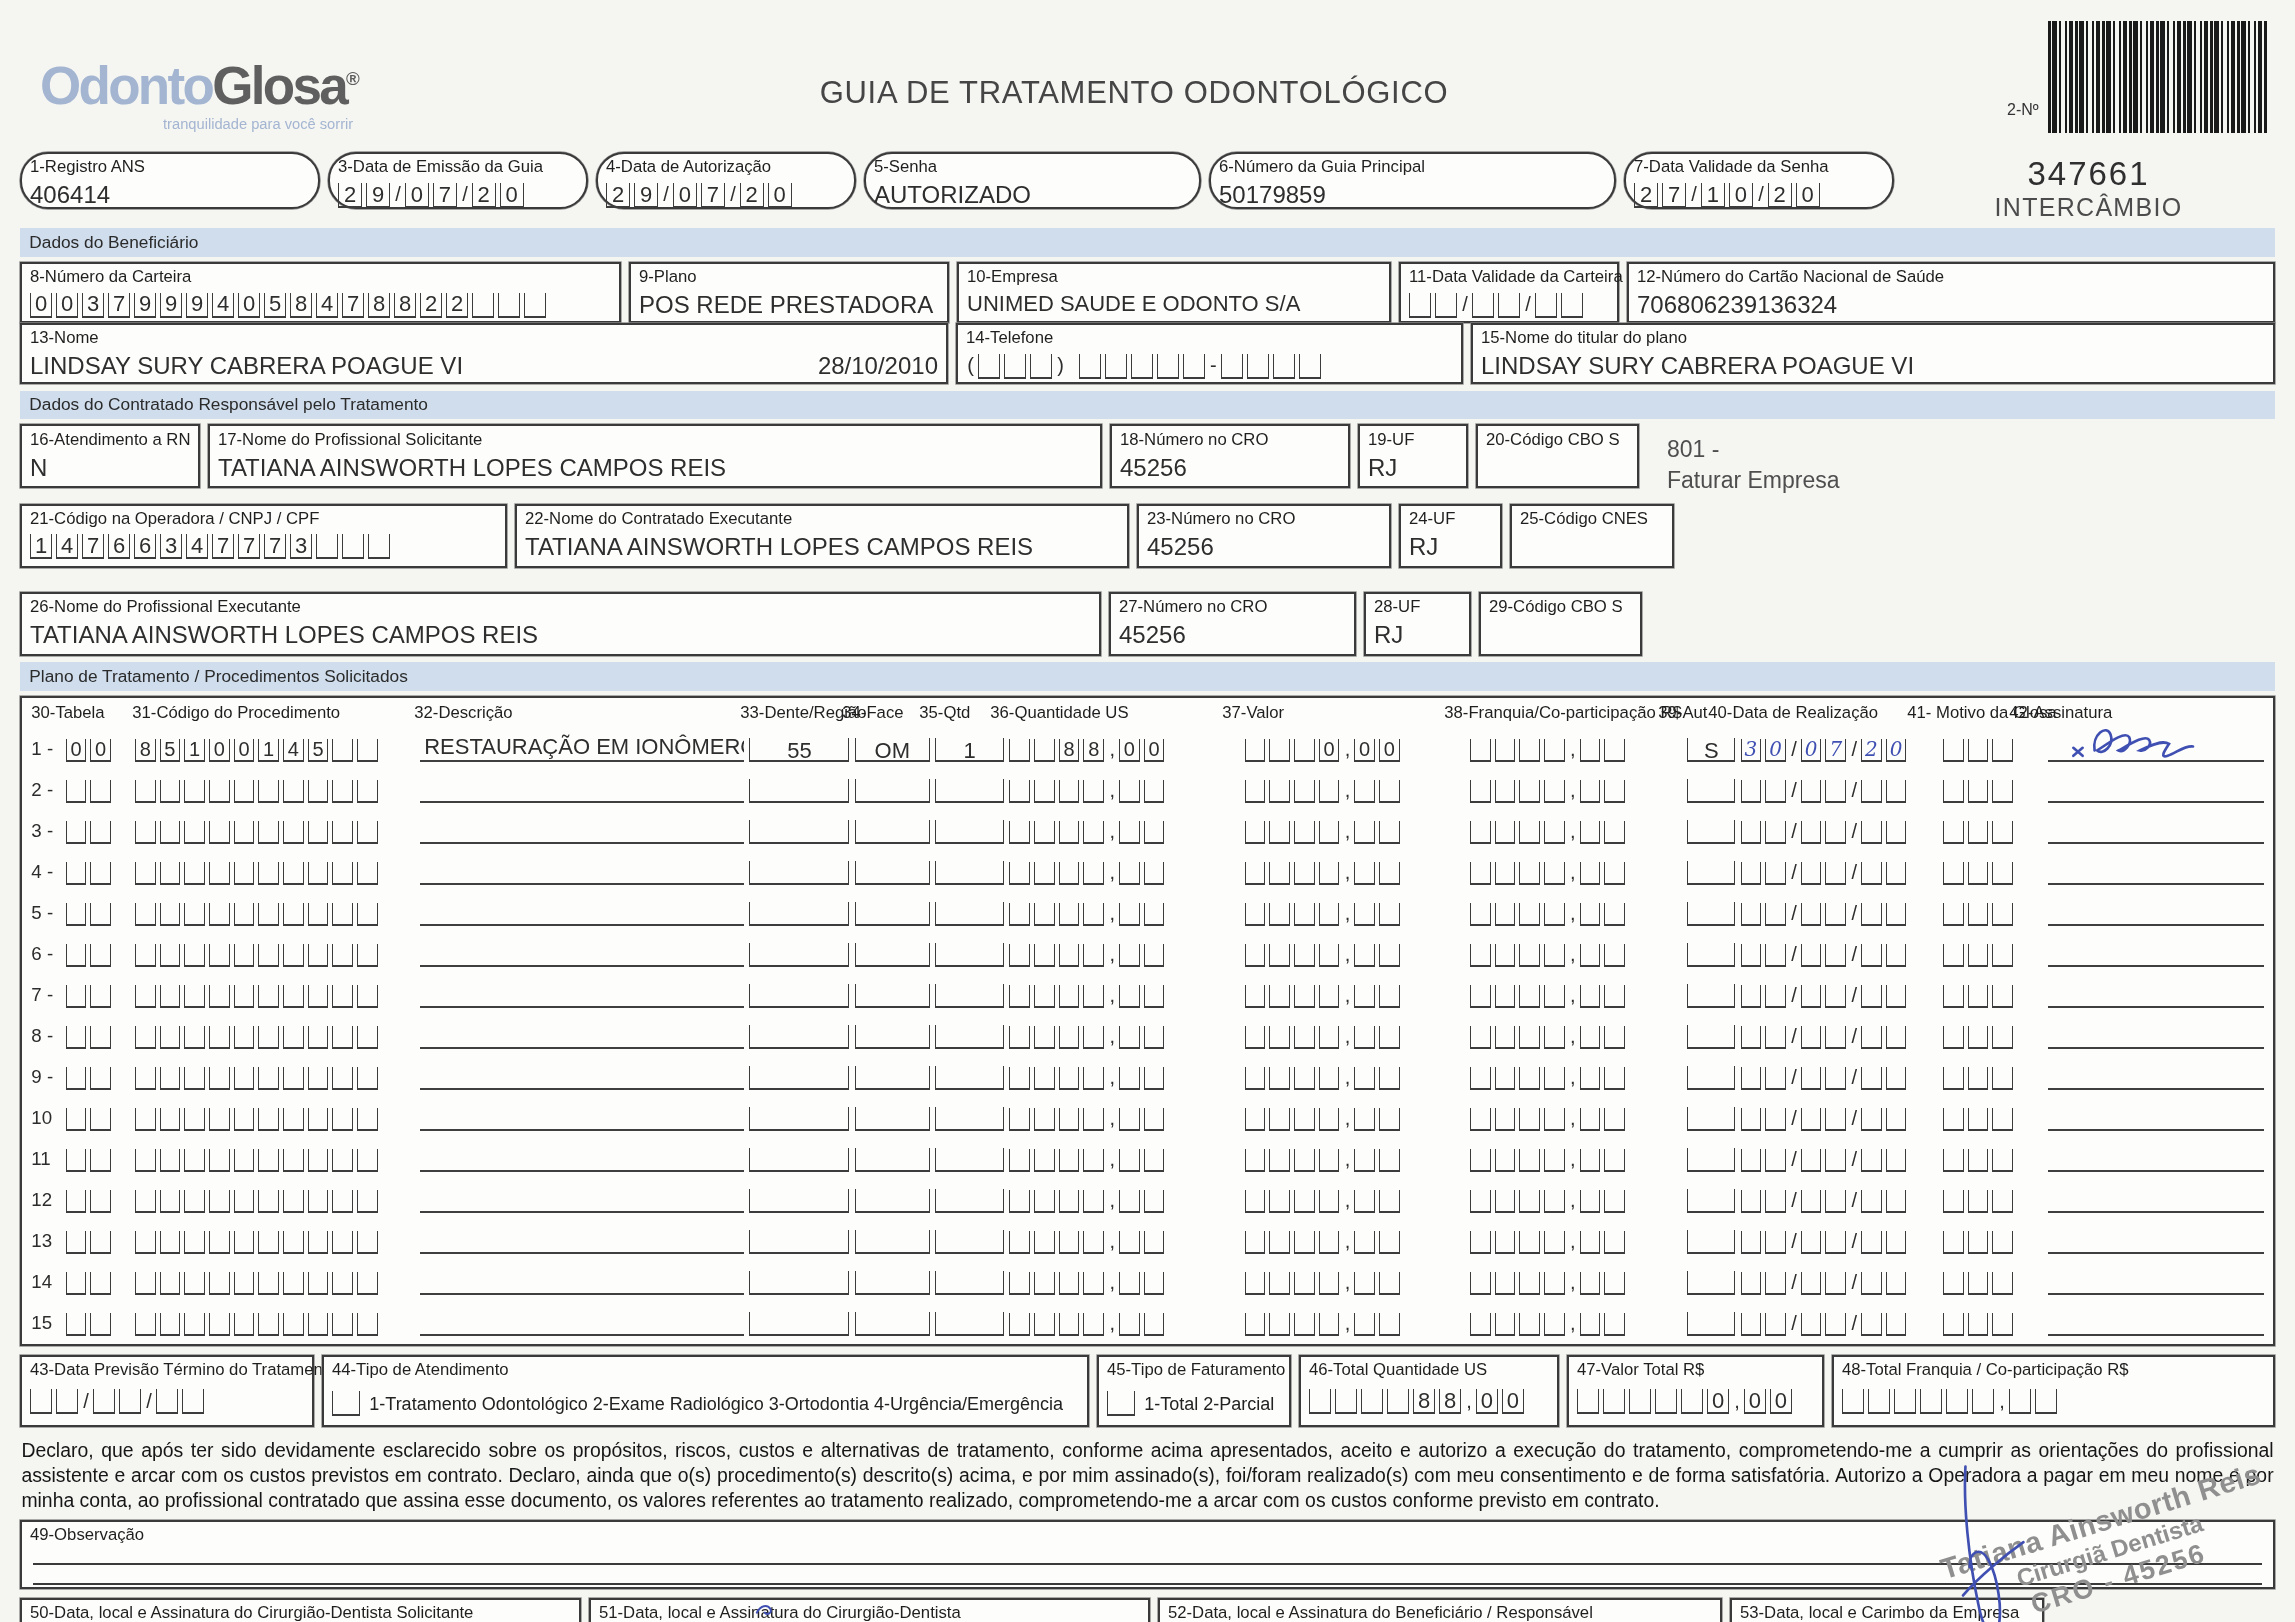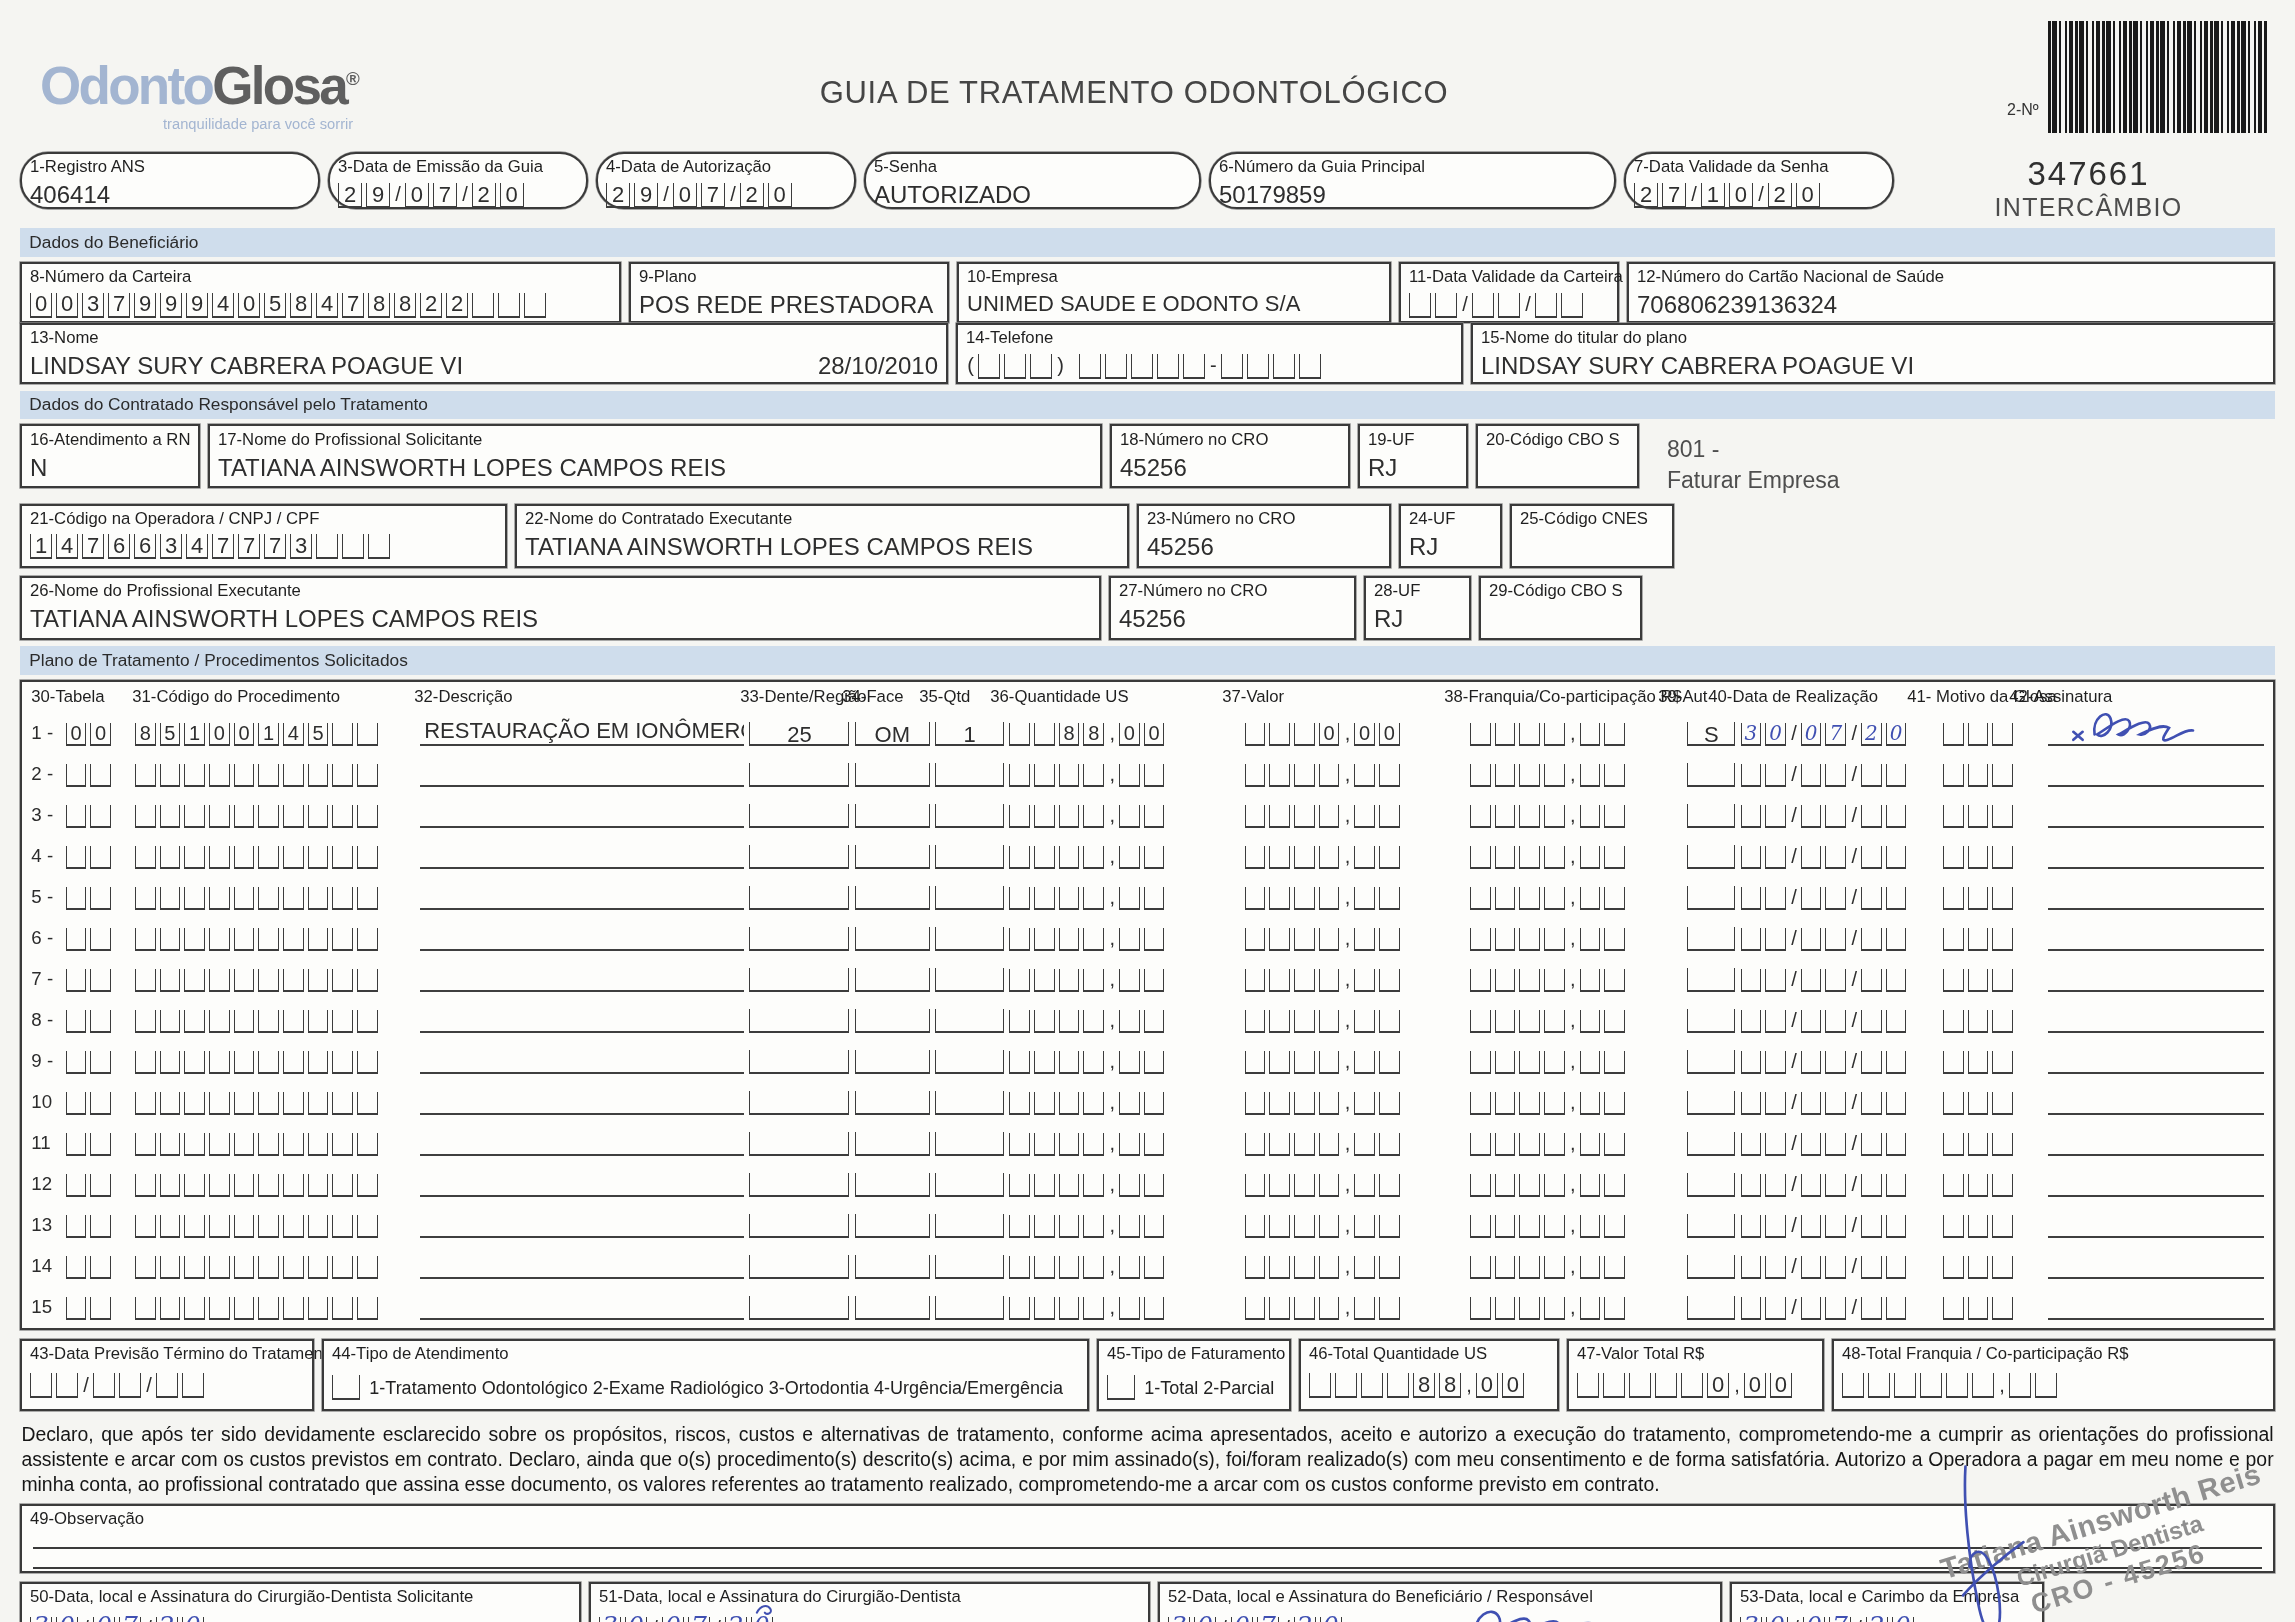--- a/index.html
+++ b/index.html
@@ -313,21 +313,21 @@
       <div class="flabel">24-UF</div>
       <div class="fvalue">RJ</div>
     </div>
     <div class="fbox h96" style="width:164px">
       <div class="flabel">25-Código CNES</div>
       <div class="fvalue"></div>
     </div>
     <div style="flex:1"></div>
   </div>
 
-  <div class="frow" style="margin-top:8px">
+  <div class="frow" style="margin-top:24px">
     <div class="fbox h96" style="width:1081px">
       <div class="flabel">26-Nome do Profissional Executante</div>
       <div class="fvalue">TATIANA AINSWORTH LOPES CAMPOS REIS</div>
     </div>
     <div class="fbox h96" style="width:247px">
       <div class="flabel">27-Número no CRO</div>
       <div class="fvalue">45256</div>
     </div>
     <div class="fbox h96" style="width:107px">
       <div class="flabel">28-UF</div>
@@ -371,21 +371,21 @@
             <span class="cc">1</span>
             <span class="cc">0</span>
             <span class="cc">0</span>
             <span class="cc">1</span>
             <span class="cc">4</span>
             <span class="cc">5</span>
             <span class="cc"></span>
             <span class="cc"></span>
           </span>
           <span class="pc w-desc desc">RESTAURAÇÃO EM IONÔMERO</span>
-          <span class="pc w-dente cellline">25</span>
+          <span class="pc w-dente cellline">55</span>
           <span class="pc w-face cellline">OM</span>
           <span class="pc w-qtd cellline">1</span>
           <span class="pc w-qus comb">
             <span class="cc"></span>
             <span class="cc"></span>
             <span class="cc">8</span>
             <span class="cc">8</span>
             <span class="csep">,</span>
             <span class="cc">0</span>
             <span class="cc">0</span>

